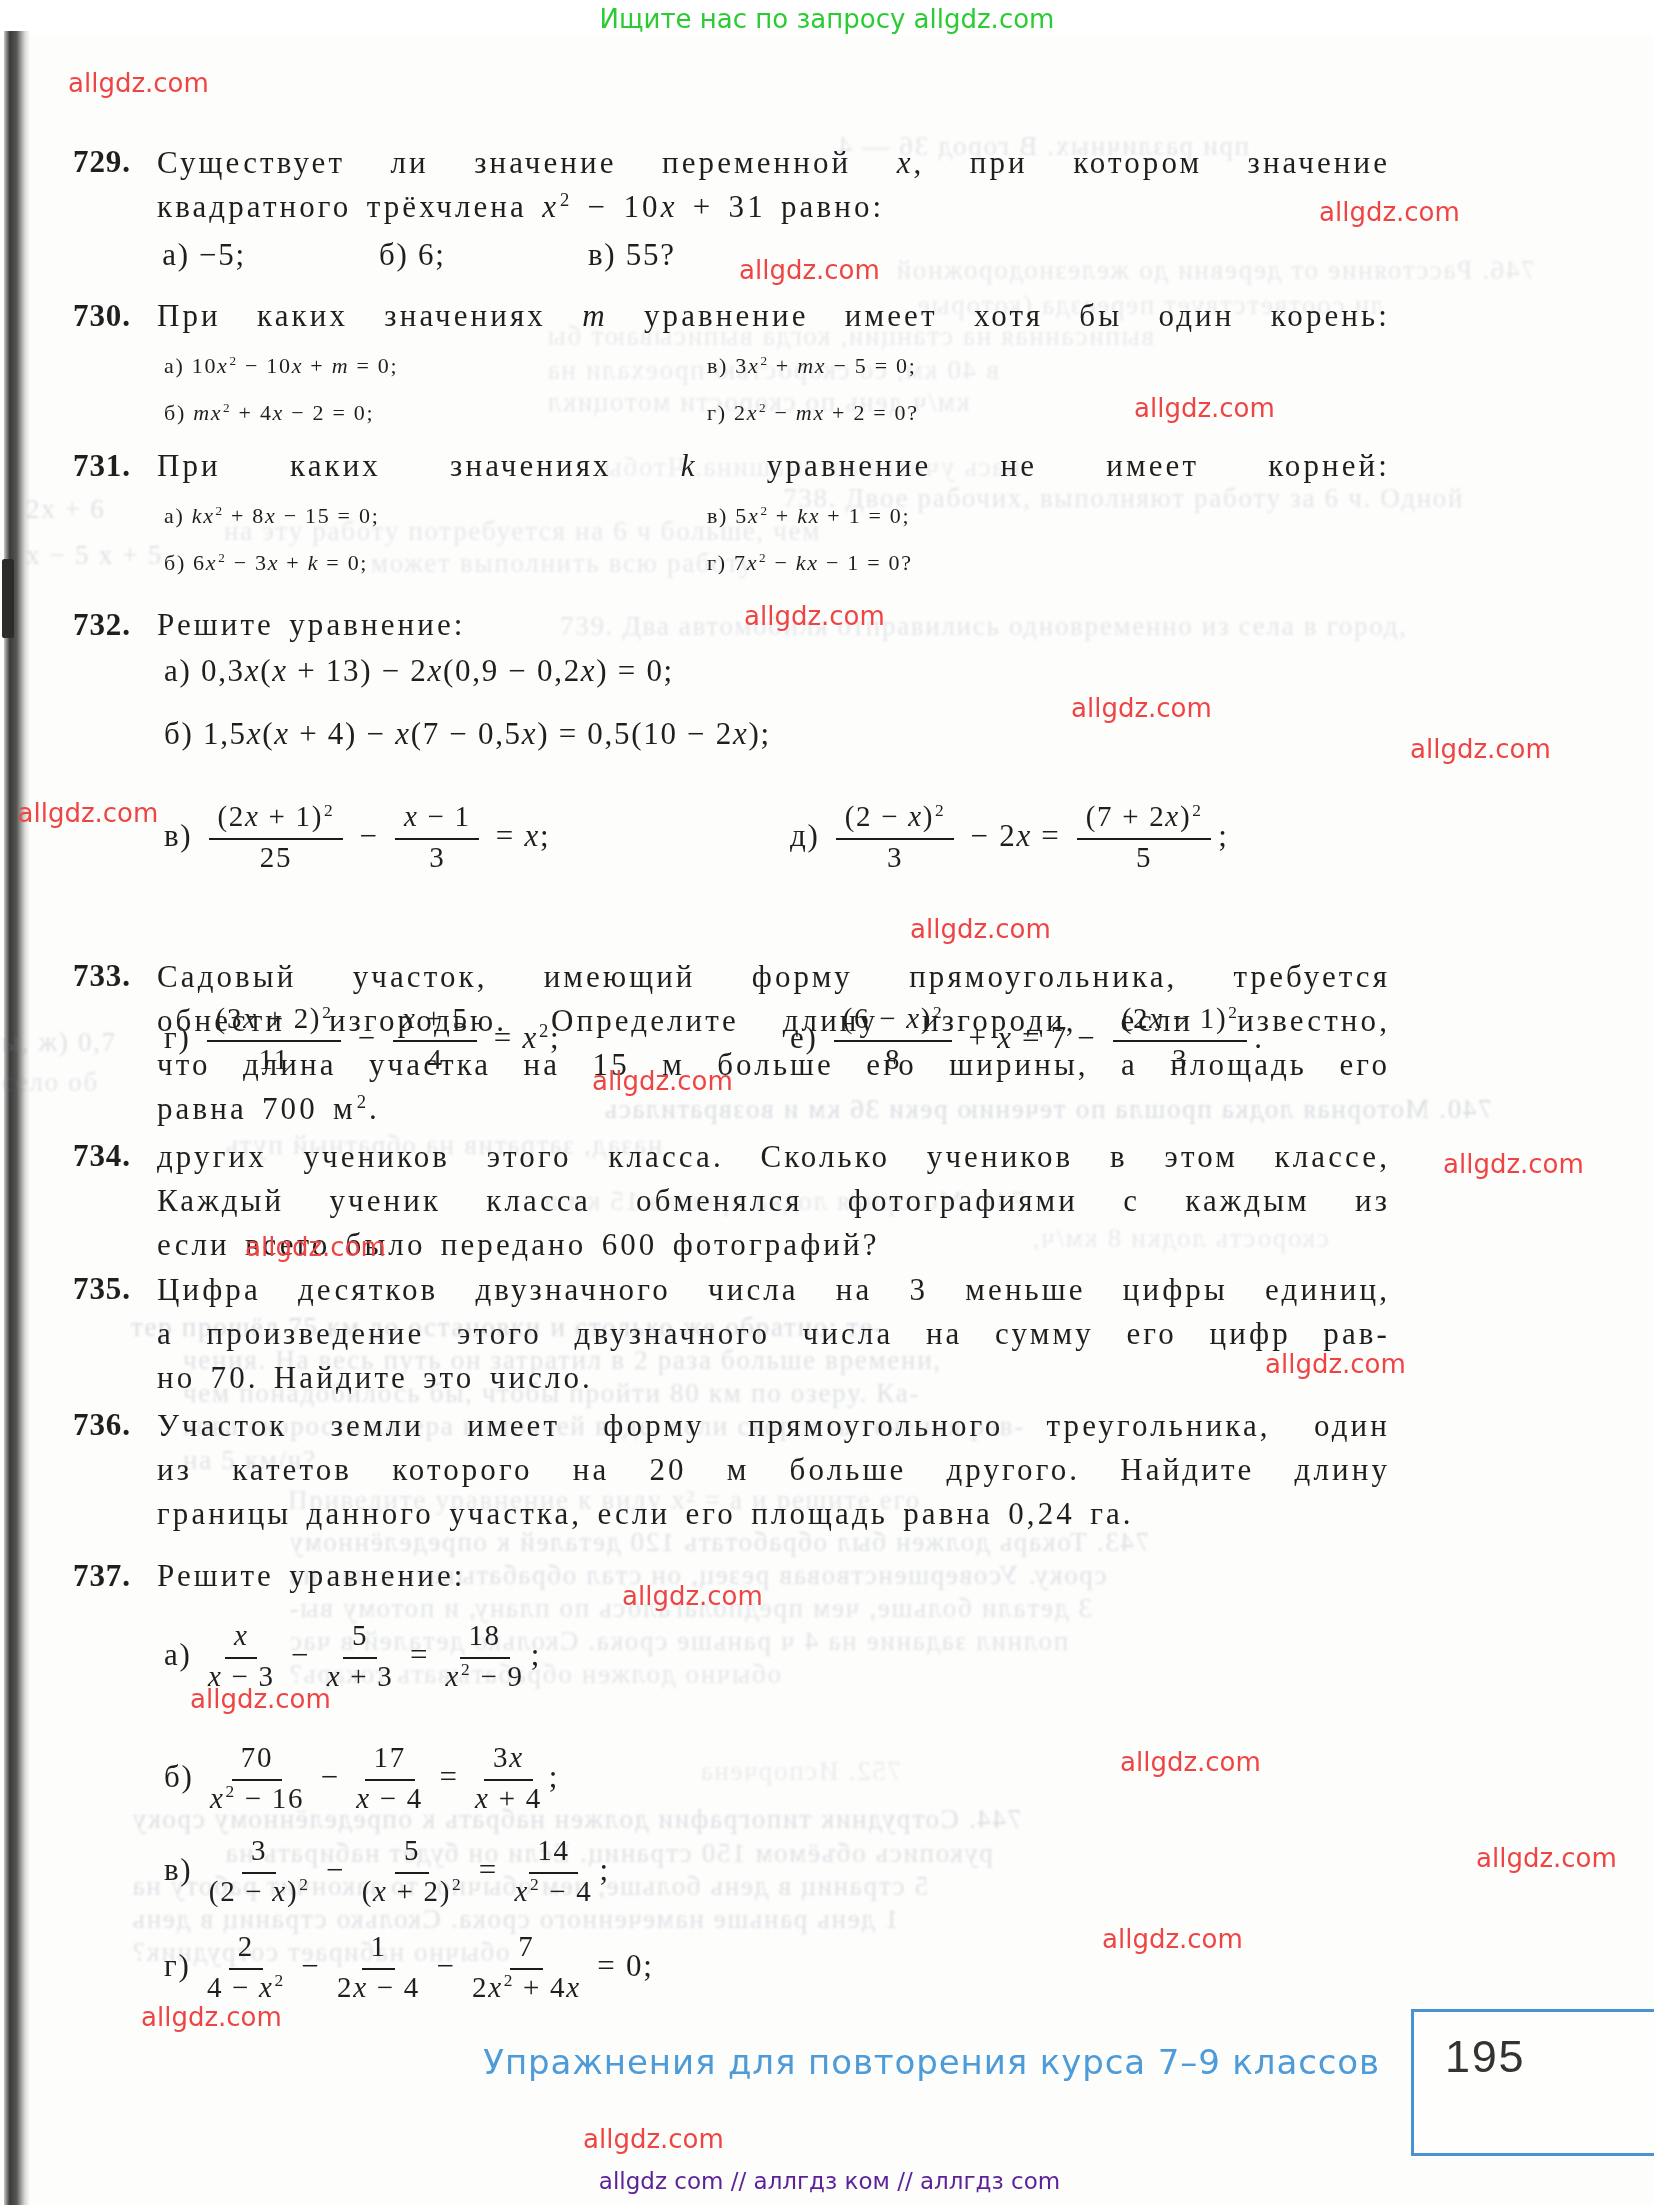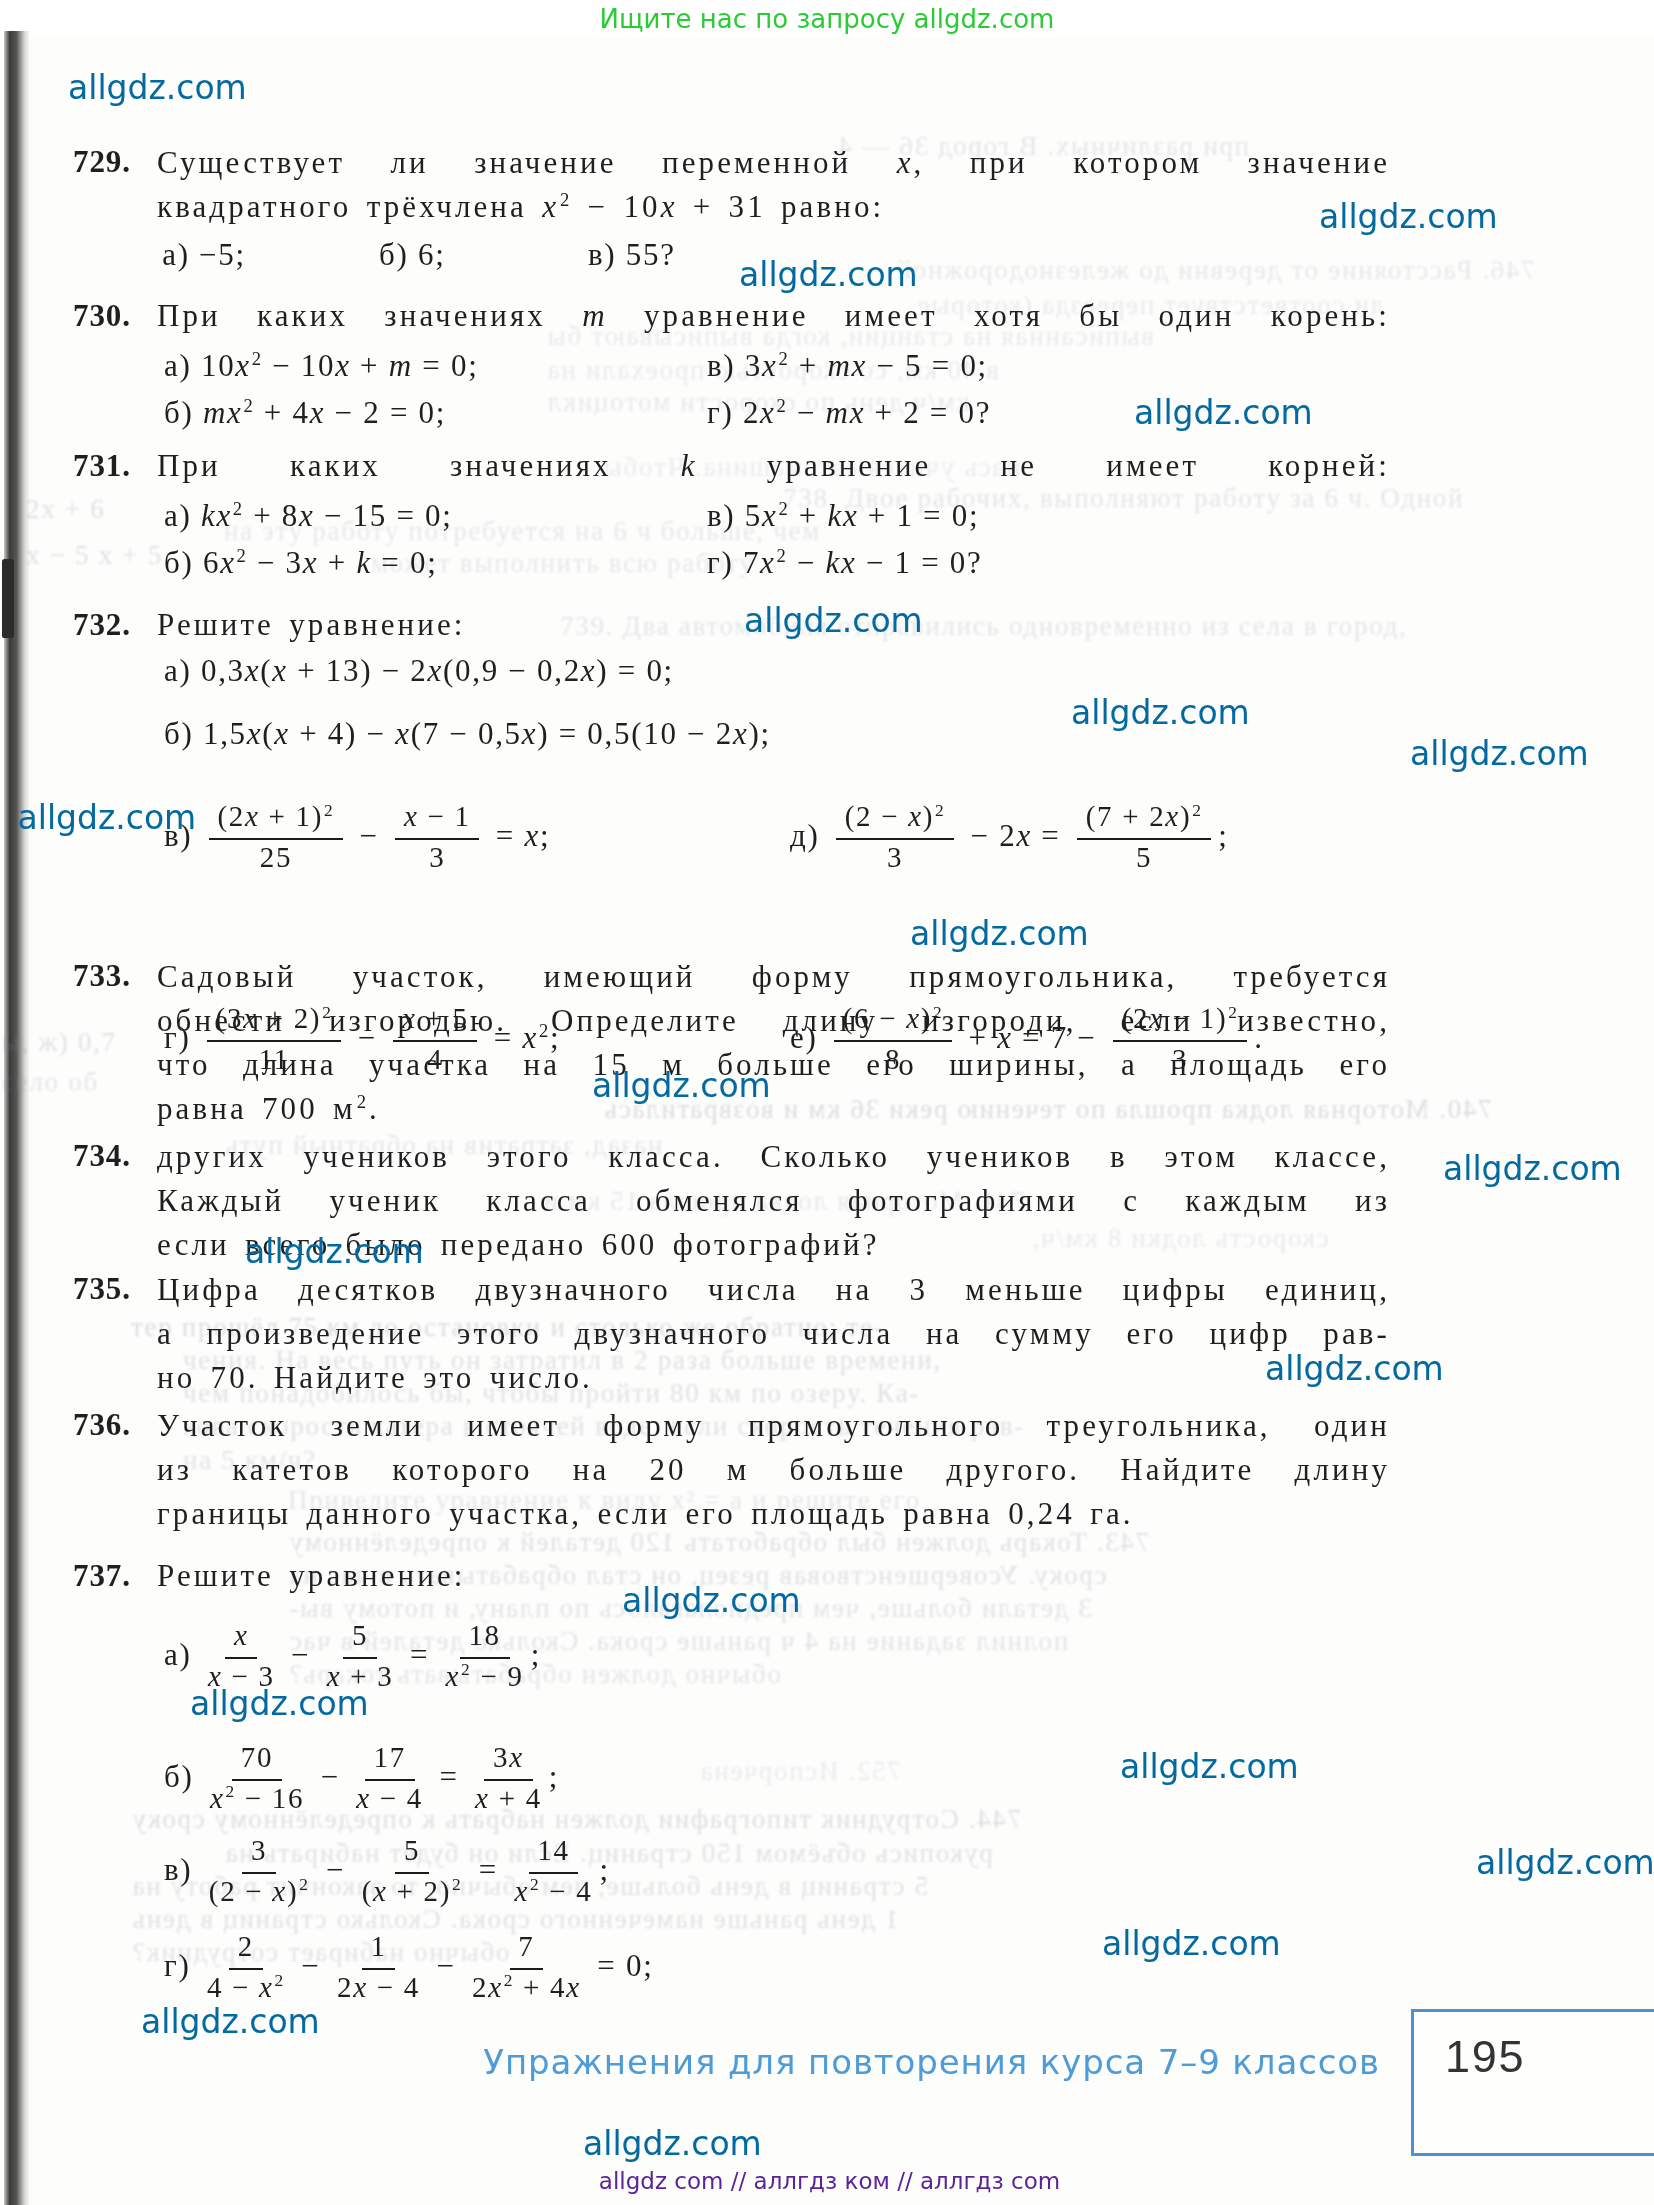--- a/index.html
+++ b/index.html
@@ -12,35 +12,35 @@
 
   .green-note{position:absolute;left:0;right:0;top:3.5px;text-align:center;
         font-family:"DejaVu Sans", sans-serif;font-size:26px;color:#2bcc33;}
 
   
   .bl{position:absolute;font-family:"Liberation Serif", serif;font-size:27px;color:#7e8aa4;
       white-space:nowrap;filter:blur(1px);pointer-events:none;letter-spacing:1.7px;}
   .bl.m{transform:scaleX(-1);}
 
   
-  .wm{position:absolute;font-family:"DejaVu Sans", sans-serif;font-size:33px;color:#0369a1;white-space:nowrap;}
+  .wm{position:absolute;font-family:"DejaVu Sans", sans-serif;font-size:26px;color:#ef4444;white-space:nowrap;}
 
   
   .prob{position:absolute;left:157px;width:1233px;}
   .pnum{position:absolute;left:-84px;top:0;width:80px;font-weight:bold;font-size:31px;line-height:42px;letter-spacing:0.9px;}
   .ptxt{font-size:31px;line-height:44px;letter-spacing:3.1px;word-spacing:4.4px;}
   .tline{white-space:normal;}
   .tline.just{text-align:justify;text-align-last:justify;font-family:Liberation Serif, serif;}
   .hline{font-size:31px;line-height:42px;letter-spacing:3.1px;word-spacing:4.4px;height:47px;}
   .hline.just{text-align:justify;text-align-last:justify;}
   .hline.plain{text-align:left;}
   i{font-style:italic;}
   sup{font-size:60%;vertical-align:baseline;position:relative;top:-0.6em;margin-left:0.9px;}
 
-  .eqrow{position:relative;height:47px;font-size:31px;letter-spacing:1.7px;line-height:47px;text-decoration:underline;}
+  .eqrow{position:relative;height:47px;font-size:22px;letter-spacing:1.7px;line-height:47px;text-decoration:underline;}
   .eqrow .l{position:absolute;left:7px;white-space:pre;}
   .eqrow .r{position:absolute;left:550px;white-space:pre;}
 
   .ansrow{position:relative;height:44px;font-size:31px;letter-spacing:1.7px;line-height:44px;}
   .ans{position:absolute;white-space:pre;}
   .ans:nth-child(1){left:5.2px;}
   .ans:nth-child(2){left:222px;}
   .ans:nth-child(3){left:431px;}
 
   .abs{position:absolute;left:0;right:0;}

